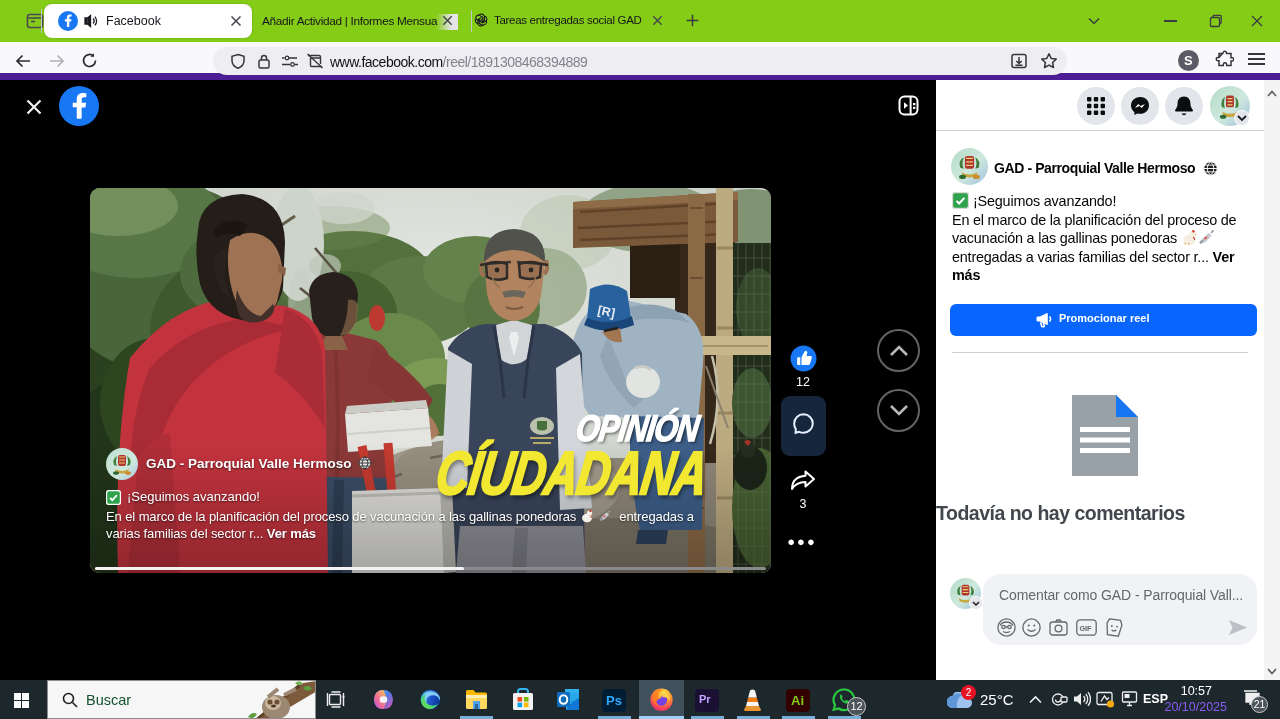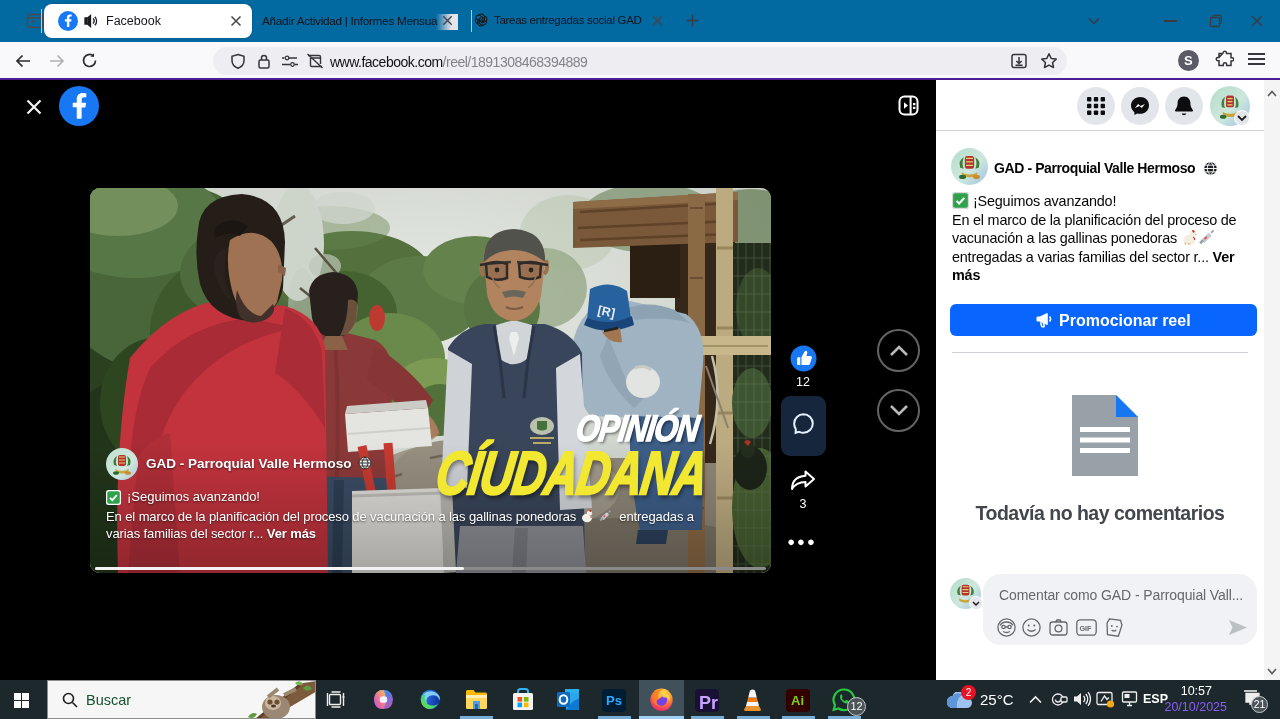--- a/index.html
+++ b/index.html
@@ -1,22 +1,22 @@
 <!DOCTYPE html>
 <html><head>
 <meta charset="utf-8">
 <style>
 * { margin:0; padding:0; box-sizing:border-box; }
 html,body { width:1280px; height:719px; overflow:hidden; font-family:"Liberation Sans", sans-serif; }
 .abs { position:absolute; }
 #stage { position:relative; width:1280px; height:719px; background:#000; }
 
 
-#tabbar { position:absolute; left:0; top:0; width:1280px; height:42px; background:#0369a1; }
-#toolbar { position:absolute; left:0; top:42px; width:1280px; height:38px; background:#f9f9fb; border-bottom:2px solid #4c1d95; }
+#tabbar { position:absolute; left:0; top:0; width:1280px; height:42px; background:#84cc16; }
+#toolbar { position:absolute; left:0; top:42px; width:1280px; height:38px; background:#f9f9fb; border-bottom:7px solid #4c1d95; }
 .tabcard { position:absolute; left:44px; top:4px; width:208px; height:34px; background:#fff; border-radius:8px; box-shadow:0 0 2px rgba(0,0,0,.25); }
 .tabtxt { font-size:12.5px; color:#15141a; }
 .urlbar { position:absolute; left:213px; top:5px; width:854px; height:28px; background:#eeedf2; border-radius:14px; }
 
 
 #blackpane { position:absolute; left:0; top:80px; width:936px; height:600px; background:#000; }
 #sidebar { position:absolute; left:936px; top:80px; width:328px; height:600px; background:#fff; }
 #scrollbar { position:absolute; left:1264px; top:80px; width:16px; height:600px; background:#f4f4f4; }
 
 
@@ -259,31 +259,31 @@
           <path d="M10.8 3.2l2-2" stroke="#98a0aa" stroke-width="1.4"></path>
           <rect x="4.8" y="6.7" width="2.8" height="1.5" transform="rotate(-45 6.2 7.4)" fill="#e05252"></rect>
         </svg> entregadas a varias familias del sector r... <b>Ver más</b>
     </div>
 
     <div class="abs" style="left:14px;top:224px;width:307px;height:32px;border-radius:6px;background:#0866ff"></div>
     <svg class="abs" style="left:100px;top:232px" width="17" height="16" viewBox="0 0 17 16">
       <path d="M10.5 1.2L3.8 4.5H1.8A1.3 1.3 0 0 0 .5 5.8v2.4a1.3 1.3 0 0 0 1.3 1.3h2l6.7 3.3a.9.9 0 0 0 1.3-.8V2a.9.9 0 0 0-1.3-.8z" fill="#fff"></path>
       <path d="M13.5 4.5a3.5 3.5 0 0 1 0 5M4.6 10.2l1 3.8a1 1 0 0 0 1 .7h.9a.7.7 0 0 0 .7-.9l-.9-3.3" stroke="#fff" stroke-width="1.6" fill="none"></path>
     </svg>
-    <div class="abs" style="left:123px;top:232px;color:#fff;font-size:16px;font-weight:700">Promocionar reel</div>
+    <div class="abs" style="left:123px;top:232px;color:#fff;font-size:11px;font-weight:700">Promocionar reel</div>
     <div class="abs" style="left:16px;top:272px;width:296px;height:1px;background:#ced0d4"></div>
 
     <svg class="abs" style="left:136px;top:315px" width="66" height="81" viewBox="0 0 66 81">
       <path d="M0 0 H44 L66 22 V81 H0z" fill="#98a0a8"></path>
       <path d="M44 0 L66 22 H44z" fill="#1876f2"></path>
       <rect x="8" y="32" width="50" height="5" fill="#fff"></rect>
       <rect x="8" y="42.5" width="50" height="5" fill="#fff"></rect>
       <rect x="8" y="53" width="50" height="5" fill="#fff"></rect>
     </svg>
-    <div class="abs" style="left:0;top:422px;width:328px;text-align:center;font-size:19.5px;letter-spacing:-0.5px;font-weight:700;color:#42474d">Todavía no hay comentarios</div>
+    <div class="abs" style="left:0;top:422px;width:328px;text-align:left;font-size:19.5px;letter-spacing:-0.5px;font-weight:700;color:#42474d">Todavía no hay comentarios</div>
 
     <svg class="abs" style="left:14px;top:498px" width="31" height="31" viewBox="0 0 32 32">
       <circle cx="16" cy="16" r="16" fill="url(#gad2)"></circle>
       <path d="M8 17 Q6 11 11 8 Q9 14 11 18z M24 17 Q26 11 21 8 Q23 14 21 18z" fill="#3e7d3a"></path>
       <rect x="12" y="7" width="8" height="11" rx="2" fill="#b03530"></rect>
       <path d="M13 9h6M13 12h6M13 15h6" stroke="#e8d070" stroke-width="1.2"></path>
       <path d="M9 21 Q16 25 23 21 L22 24 Q16 27 10 24z" fill="#c8a63c"></path>
     </svg>
     <div class="abs" style="left:33px;top:516px;width:14px;height:14px;border-radius:50%;background:#e4e6eb;border:1px solid #fff"></div>
     <svg class="abs" style="left:36px;top:521px" width="8" height="6" viewBox="0 0 8 6">
@@ -654,21 +654,21 @@
             <stop offset="100%" stop-color="#d6306a"></stop>
           </radialGradient>
       </defs>
       <circle cx="12.5" cy="12.8" r="11.2" fill="url(#ffx)"></circle>
       <path d="M4 6 Q8 2 13.5 2.2 Q9.5 4.5 9 8 Q8.6 11 11 12.5 Q9 13 8.5 15 Q8 18 11 19.5 Q7 19 5 16 Q3 12.5 4 6z" fill="#ff7a1e" opacity=".8"></path>
       <path d="M13 7 Q17.5 7.5 18 12 Q18.5 17 14 18.5 Q9.5 19.5 7.8 16 Q7 13.5 9.5 12.2 Q11.5 11.5 12.5 10 Q13.5 8.7 13 7z" fill="#7542e5"></path>
       <path d="M12.8 7.2 Q16 5.5 19.5 8 Q21.5 10.5 21 14 Q19.5 10 16 10.5 Q13 11 13 8.5z" fill="#ffd54d" opacity=".9"></path>
     </svg>
 
     <div class="abs" style="left:695px;top:9px;width:24px;height:23px;border-radius:4px;background:#1a1034"></div>
-    <div class="abs" style="left:699px;top:13px;font-size:18px;font-weight:700;color:#c5a3ff">Pr</div>
+    <div class="abs" style="left:699px;top:13px;font-size:11px;font-weight:700;color:#c5a3ff">Pr</div>
 
     <svg class="abs" style="left:742px;top:8px" width="21" height="24" viewBox="0 0 21 24">
       <path d="M8 2.5 Q10.5 .5 13 2.5 L14.2 7 H6.8z" fill="#f5f5f5"></path>
       <path d="M6.2 9.5h8.6l1.2 4.6H5z" fill="#f07c12"></path>
       <path d="M6.8 7h7.4l.6 2.5H6.2z" fill="#f5f5f5"></path>
       <path d="M5 14.1h11l1 3.9H4z" fill="#f5f5f5"></path>
       <path d="M2 21.5 L4 18h13l2 3.5 q0 1.5 -1.8 1.5H3.8 Q2 23 2 21.5z" fill="#e8952f"></path>
     </svg>
 
     <div class="abs" style="left:786px;top:9px;width:24px;height:23px;border-radius:4px;background:#300"></div>

